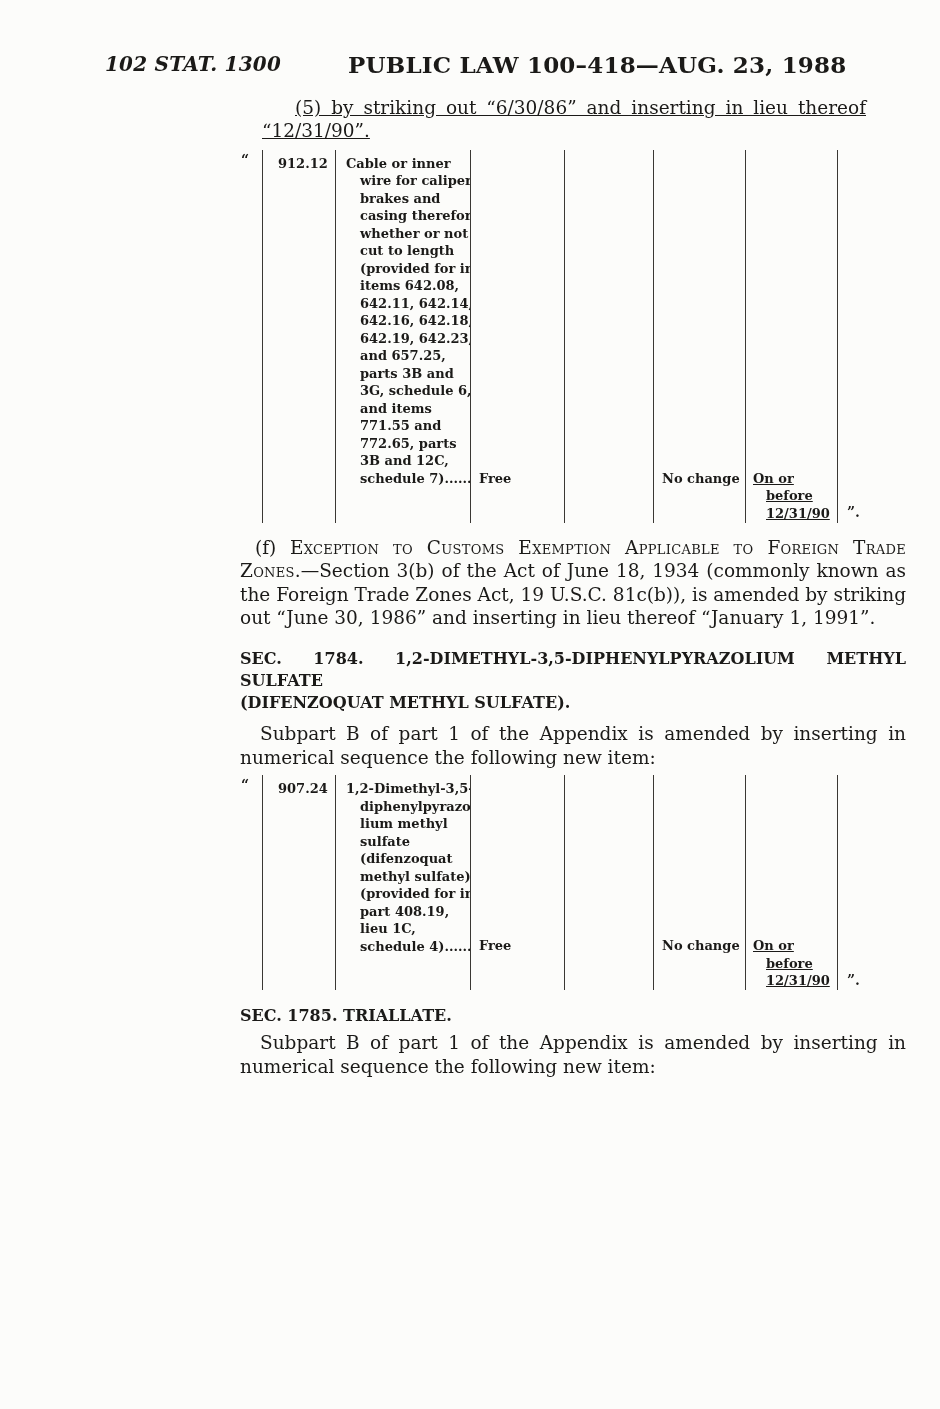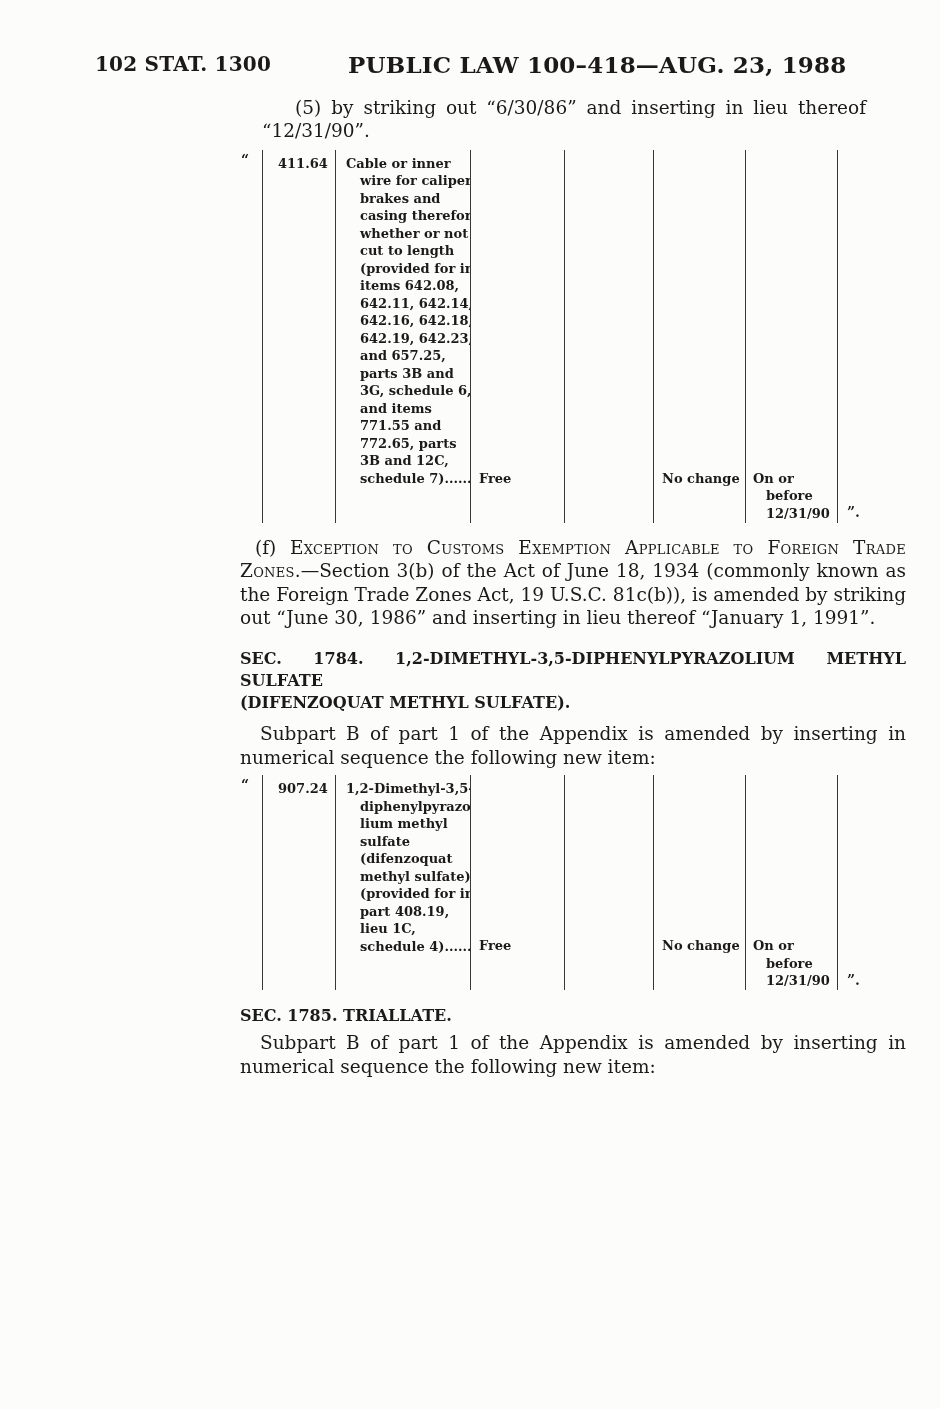--- a/index.html
+++ b/index.html
@@ -7,36 +7,36 @@
     width: 940px; height: 1409px;
     background: #fcfcfa;
     color: #1b1a18;
     font-family: "DejaVu Serif", "Liberation Serif", serif;
     position: relative;
     overflow: hidden;
   }
 
   
   .stat-no {
-    position: absolute; left: 95px; top: 52px;
-    font-size: 20px; font-weight: bold; letter-spacing: 0.2px;
+    position: absolute; left: 105px; top: 52px;
+    font-size: 20px; font-weight: bold; letter-spacing: 0.2px; font-style: italic;
   }
   .law-title {
     position: absolute; left: 348px; top: 51px;
     font-size: 23px; font-weight: bold; letter-spacing: 0.2px;
   }
 
   
   .body-col {
     position: absolute; left: 240px; top: 96px; width: 666px;
     font-size: 18.5px; line-height: 23.4px;
     text-align: justify;
   }
   .para { margin: 0; }
-  .p5 { margin-left: 22px; margin-right: 40px; text-indent: 33px; }
+  .p5 { margin-left: 22px; margin-right: 40px; text-indent: 33px; text-decoration: underline; }
   .indent15 { text-indent: 15px; }
   .indent20 { text-indent: 20px; }
   .sc { font-variant: small-caps; letter-spacing: 0.3px; }
 
   
   .sec-head {
     font-weight: bold; font-size: 16px; line-height: 22px;
     text-align: left; margin: 0;
   }
   .sec-head .spread { text-align: justify; text-align-last: justify; }
@@ -60,21 +60,21 @@
   .col { position: absolute; top: 0; bottom: 0; overflow: hidden; }
   .col > .pad { padding-top: 5px; }
   .c-item { left: 1px;   width: 72px;  padding-left: 15px; box-sizing: border-box; }
   .c-desc { left: 74px;  width: 134px; padding-left: 10px; box-sizing: border-box; }
   .c-rate { left: 209px; width: 94px;  padding-left: 8px;  box-sizing: border-box; }
   .c-gap  { left: 303px; width: 88px; }
   .c-stg  { left: 392px; width: 91px;  padding-left: 8px;  box-sizing: border-box; }
   .c-eff  { left: 484px; width: 92px;  padding-left: 7px;  box-sizing: border-box; }
   .hang div { white-space: nowrap; }
   .hang div + div { padding-left: 14px; }
-  .hang-sm div { white-space: nowrap; }
+  .hang-sm div { white-space: nowrap; text-decoration: underline; }
   .hang-sm div + div { padding-left: 13px; }
   .t1 .c-rate .pad, .t1 .c-stg .pad, .t1 .c-eff .pad { padding-top: 320px; }
   .t2 .c-rate .pad, .t2 .c-stg .pad, .t2 .c-eff .pad { padding-top: 162px; }
   .oq { position: absolute; left: -21px; top: 2px; font-size: 14px; }
   .cq { position: absolute; right: -22px; bottom: 1px; font-size: 14px; }
 </style>
 </head>
 <body>
 
 <div class="stat-no">102 STAT. 1300</div>
@@ -89,21 +89,21 @@
     <span class="oq">“</span>
     <div class="vrule" style="left:0"></div>
     <div class="vrule" style="left:73px"></div>
     <div class="vrule" style="left:208px"></div>
     <div class="vrule" style="left:302px"></div>
     <div class="vrule" style="left:391px"></div>
     <div class="vrule" style="left:483px"></div>
     <div class="vrule" style="left:575px"></div>
 
     <div class="col c-item">
-      <div class="pad">411.64</div>
+      <div class="pad">912.12</div>
     </div>
     <div class="col c-desc">
       <div class="pad hang">
           <div>Cable or inner</div>
           <div>wire for caliper</div>
           <div>brakes and</div>
           <div>casing therefor,</div>
           <div>whether or not</div>
           <div>cut to length</div>
           <div>(provided for in</div>

